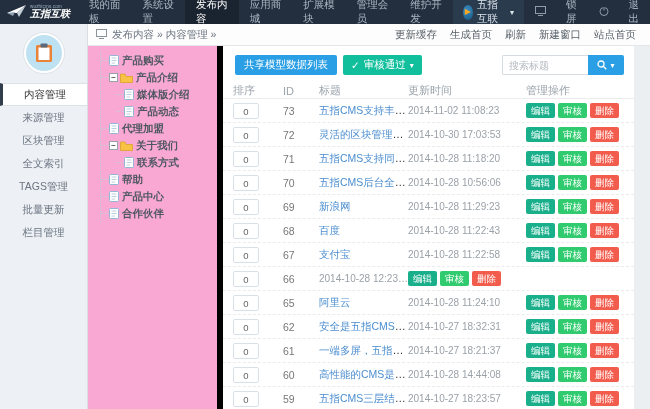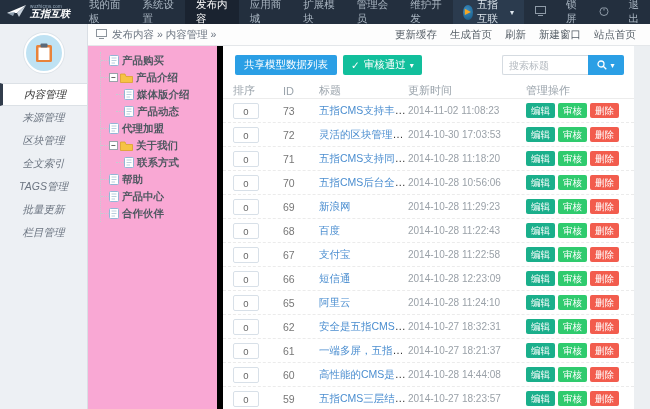--- a/index.html
+++ b/index.html
@@ -22,21 +22,21 @@
   .user-chip { display:flex; align-items:center; gap:4px; background:#2b3b4e; padding:0 10px; cursor:pointer; color:#dfe7ee; font-size:10.5px; }
   .avatar { width:15px; height:15px; border-radius:50%; background:radial-gradient(circle at 35% 35%, #3c8fc4, #14557f); display:flex; align-items:center; justify-content:center; color:#f5a623; font-size:8px; line-height:1; }
   .caret { font-size:8px; color:inherit; }
   .nav-tool { display:flex; align-items:center; gap:20px; padding:0 11px; cursor:pointer; color:#aab6c2; font-size:10.5px; }
   .nav-tool svg { opacity:.8; }
 
   
   .body-row { flex:1; display:flex; min-height:0; }
 
   
-  .sidebar { width:88px; background:#edf0f4; border-right:1px solid #d9dee4; display:flex; flex-direction:column; flex:0 0 88px;font-style:italic; }
+  .sidebar { width:88px; background:#edf0f4; border-right:1px solid #d9dee4; display:flex; flex-direction:column; flex:0 0 88px; }
   .side-icon { width:40px; height:40px; margin:9px auto 10px; border-radius:50%; background:#bfe2f3; border:2px solid #fff; box-shadow:0 0 0 1px #dde3e9; display:flex; align-items:center; justify-content:center; }
   .side-item { height:23px; display:flex; align-items:center; justify-content:center; font-size:10.5px; color:#6b7480; cursor:pointer; }
   .side-item.active { background:#fff; color:#333; border-top:1px solid #dce1e6; border-bottom:1px solid #dce1e6; border-left:3px solid #323d4c; }
 
   
   .content-col { flex:1; display:flex; flex-direction:column; min-width:0; }
   .breadcrumb-bar { height:22px; background:#fdfdfd; border-bottom:1px solid #e4e7ea; display:flex; align-items:center; padding:0 14px 0 8px; flex:0 0 22px; }
   .breadcrumb { display:flex; align-items:center; gap:5px; color:#6b7480; font-size:10.5px; }
   .page-actions { margin-left:auto; display:flex; gap:13px; }
   .page-action { color:#555e66; font-size:10.5px; cursor:pointer; text-decoration:none; }
@@ -474,23 +474,20 @@
                   <button class="op audit">审核</button>
                   <button class="op del">删除</button>
                 </div>
               </div>
 
               <div class="grid-row">
                 <div class="cell sort">
                   <span class="sort-box">0</span>
                 </div>
                 <div class="cell id">66</div>
-                <div class="cell title">
-                  <a>短信通</a>
-                </div>
                 <div class="cell time">2014-10-28 12:23:09</div>
                 <div class="cell ops">
                   <button class="op edit">编辑</button>
                   <button class="op audit">审核</button>
                   <button class="op del">删除</button>
                 </div>
               </div>
 
               <div class="grid-row">
                 <div class="cell sort">

